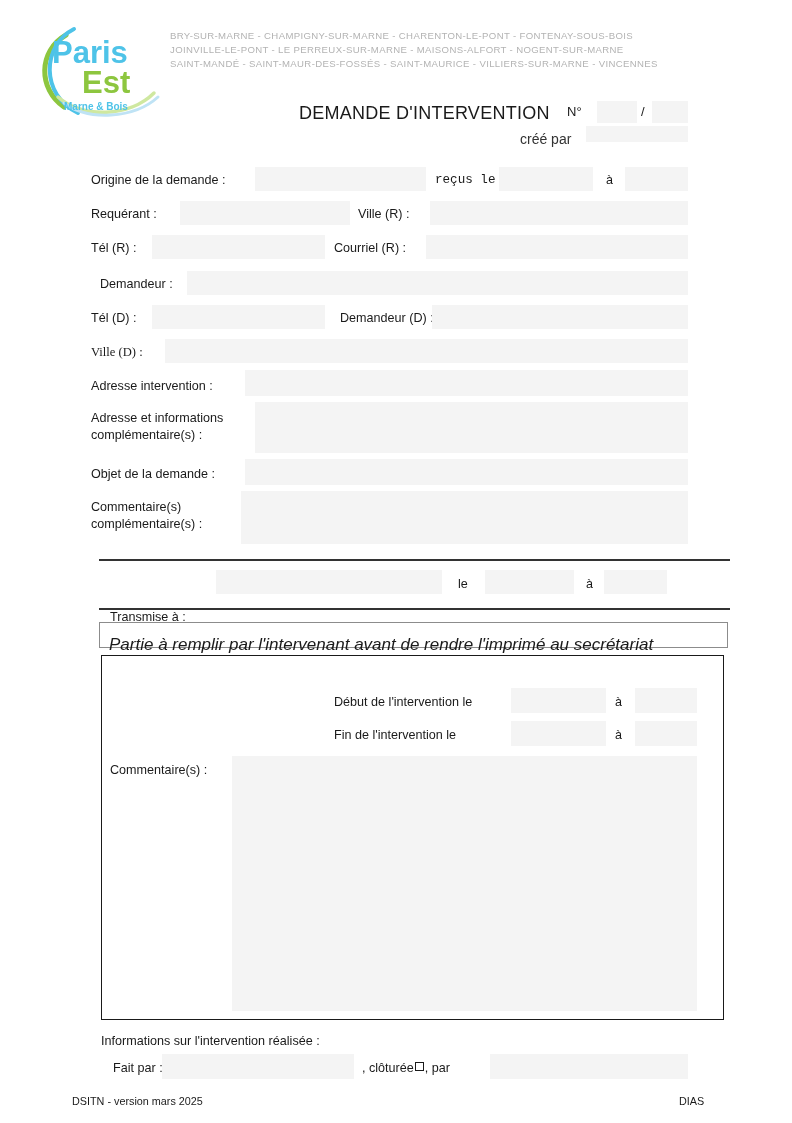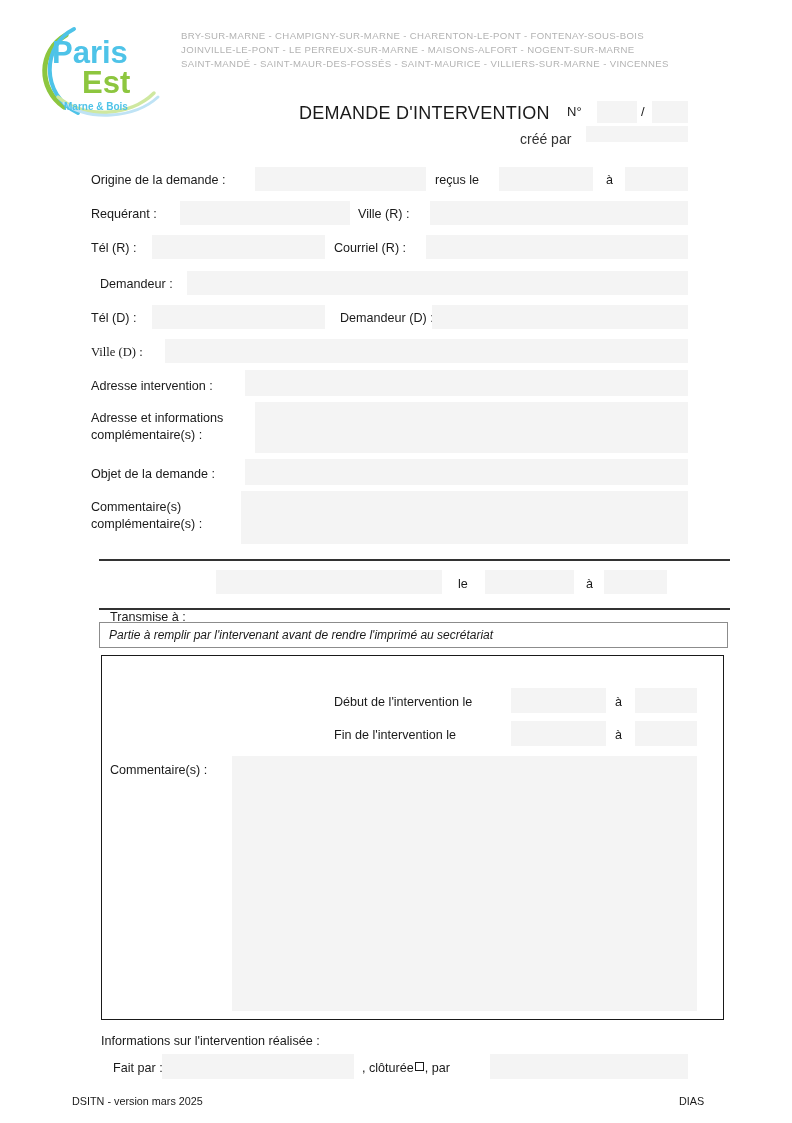--- a/index.html
+++ b/index.html
@@ -32,21 +32,20 @@
 
   .cities {
     position: absolute;
     left: 170px; top: 29px;
     width: 580px;
     font-size: 9.6px;
     letter-spacing: 0.35px;
     line-height: 14.2px;
     color: #b3b3b3;
     white-space: nowrap;
-    margin-left: 11px;
   }
 
   .doc-title {
     position: absolute;
     left: 299px; top: 103px;
     font-size: 18px;
     letter-spacing: 0.25px;
     color: #1a1a1a;
   }
 
@@ -117,22 +116,22 @@
   
   .banner {
     position: absolute;
     left: 99px; top: 622px;
     width: 629px; height: 26px;
     border: 1px solid #8c8c8c;
     box-sizing: border-box;
   }
   .banner span {
     position: absolute;
-    left: 9px; top: 5px;
-    font-size: 12px;
+    left: 9px; top: 12px;
+    font-size: 17px;
     font-style: italic;
   }
 
   
   .interv-box {
     position: absolute;
     left: 101px; top: 655px;
     width: 623px; height: 365px;
     border: 1.6px solid #1a1a1a;
     box-sizing: border-box;
@@ -194,21 +193,21 @@
   <div class="fld num-box-b"></div>
 
   <div class="cree-par-label">créé par</div>
   <div class="fld cree-par-box"></div>
 </div>
 
 <div class="form-area">
 
   <div class="lbl" style="left:91px; top:172px;">Origine de la demande :</div>
   <div class="fld" style="left:255px; top:167px; width:171px; height:24px;"></div>
-  <div class="lbl" style="left:435px; top:172px;">reçus le</div>
+  <div class="lbl" style="left:435px; top:172px;font-family:Liberation Mono, monospace;">reçus le</div>
   <div class="fld" style="left:499px; top:167px; width:94px; height:24px;"></div>
   <div class="lbl" style="left:606px; top:172px;">à</div>
   <div class="fld" style="left:625px; top:167px; width:63px; height:24px;"></div>
 
   <div class="lbl" style="left:91px; top:206px;">Requérant :</div>
   <div class="fld" style="left:180px; top:201px; width:170px; height:24px;"></div>
   <div class="lbl" style="left:358px; top:206px;">Ville (R) :</div>
   <div class="fld" style="left:430px; top:201px; width:258px; height:24px;"></div>
 
   <div class="lbl" style="left:91px; top:240px;">Tél (R) :</div>

